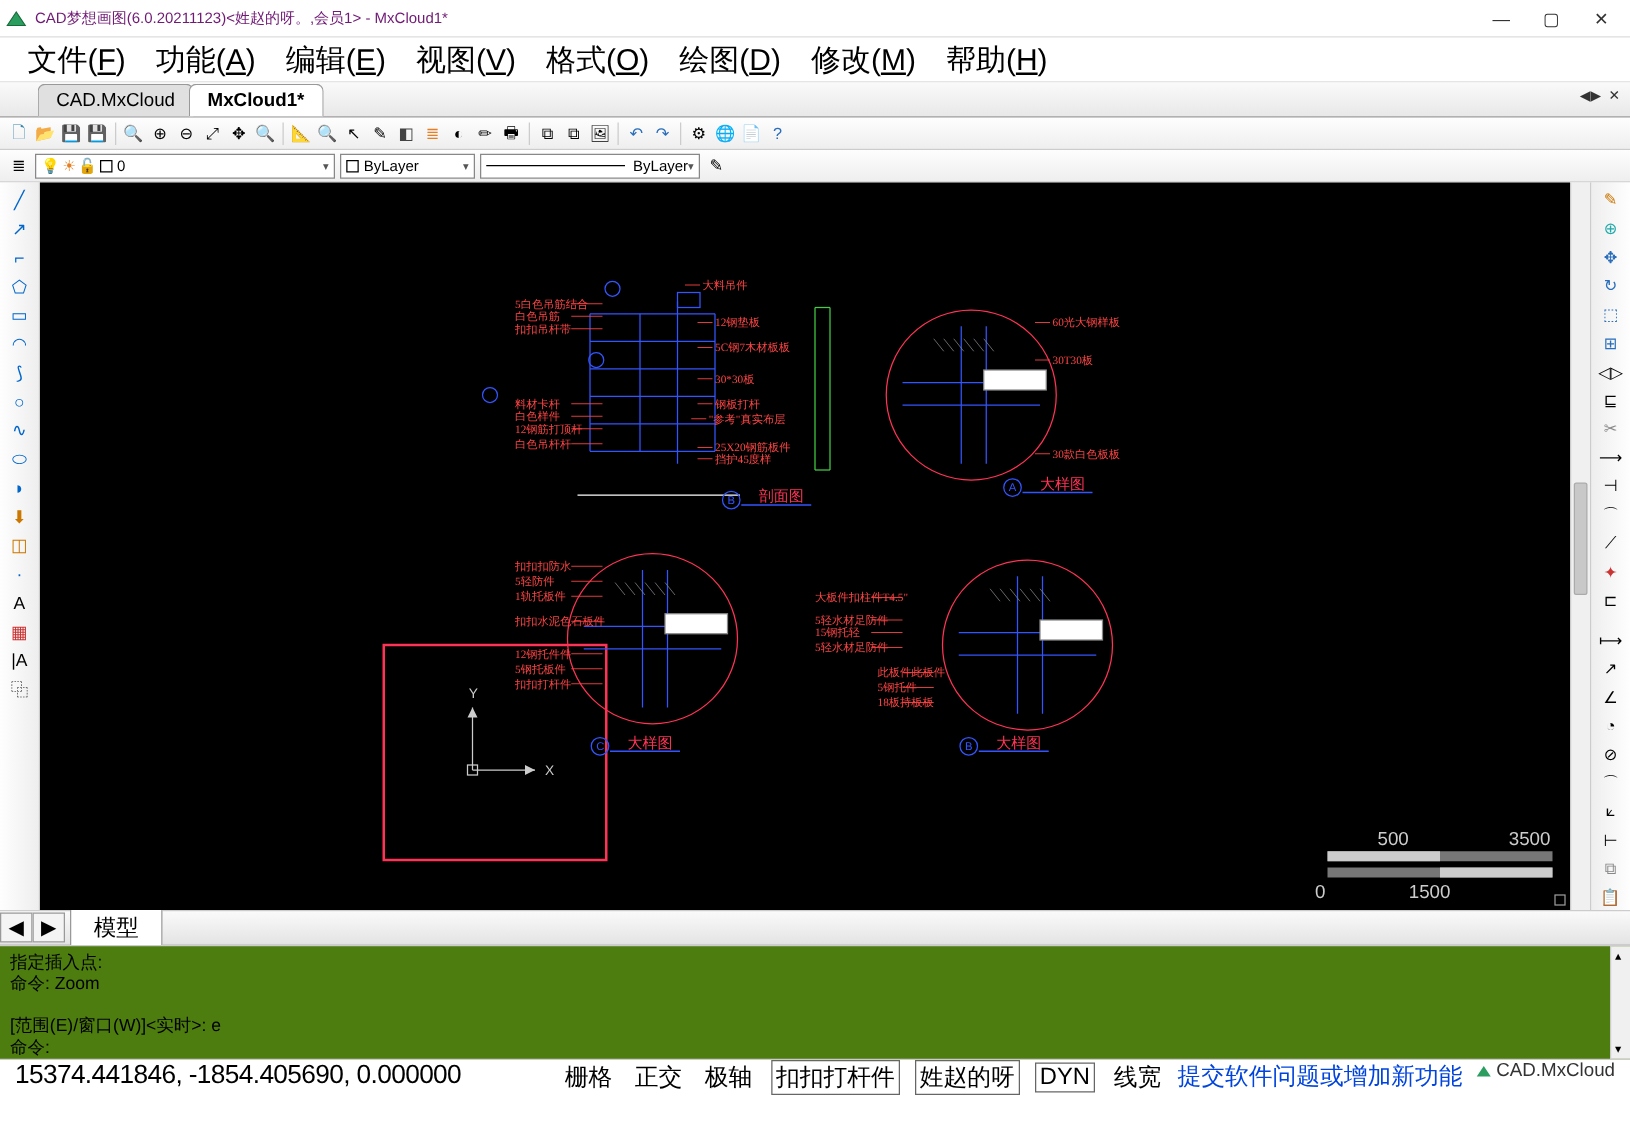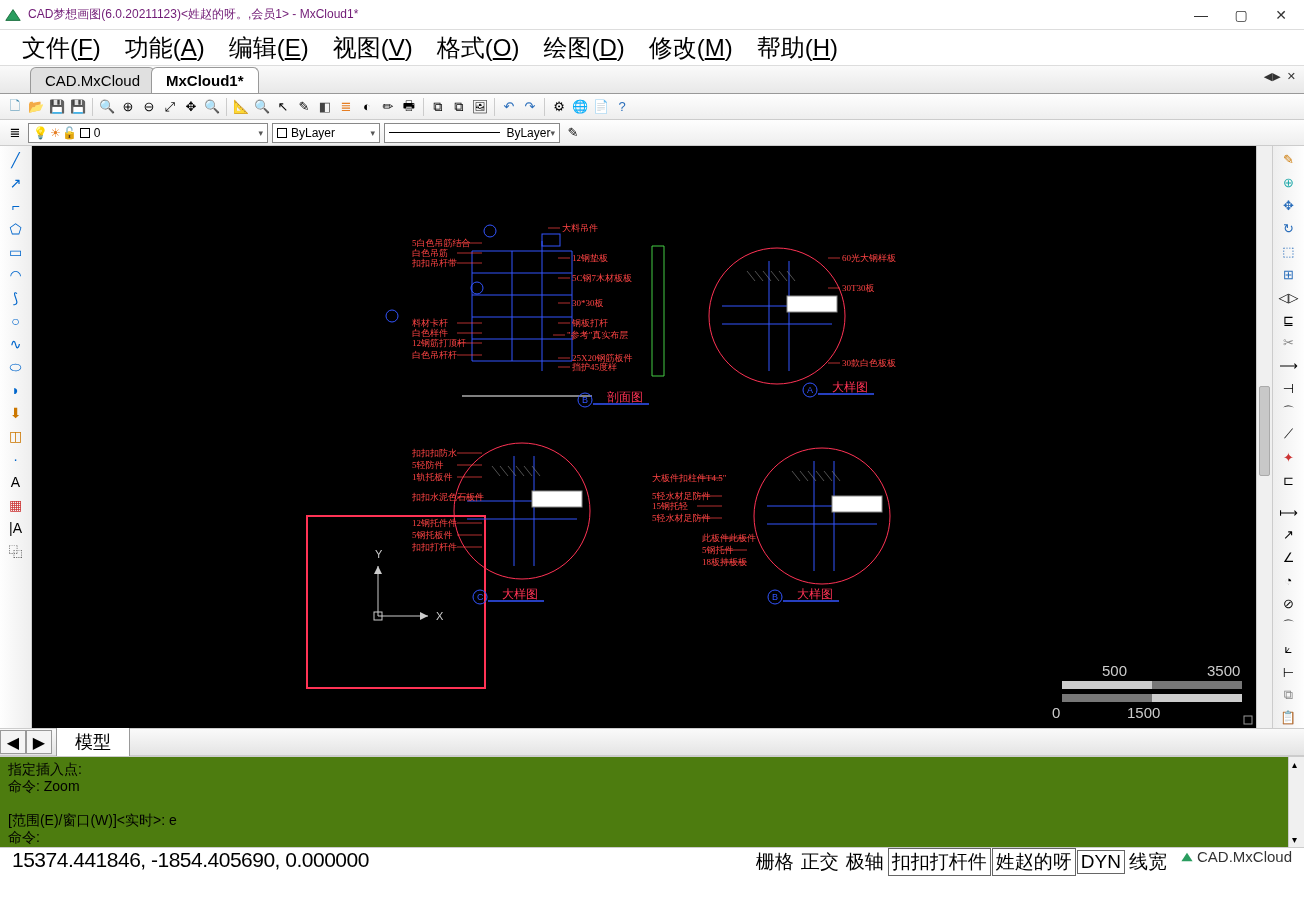--- a/index.html
+++ b/index.html
@@ -384,28 +384,29 @@
 命令: Zoom
 
 [范围(E)/窗口(W)]&lt;实时&gt;: e
 命令:</div>
   <div class="cmdscroll"></div>
 </div>
 
 <div class="statusbar">
   <span class="coords">15374.441846,  -1854.405690,  0.000000</span>
   <span class="sp"></span>
-  <span id="status-toggles" style="display:flex;gap:1px;align-items:center;">
+  <span id="status-toggles" style="display:flex;gap:12px;align-items:center;">
       <span class="sbtn">栅格</span>
       <span class="sbtn">正交</span>
       <span class="sbtn">极轴</span>
       <span class="sbtn boxed">扣扣打杆件</span>
       <span class="sbtn boxed">姓赵的呀</span>
       <span class="sbtn boxed">DYN</span>
       <span class="sbtn">线宽</span>
     </span>
+  <span class="link">提交软件问题或增加新功能</span>
   <span class="brand">
     <svg width="14" height="14" viewBox="0 0 20 20">
         <path d="M2 16 L10 4 L18 16 Z" fill="#2a9d5f"></path>
       </svg>
     <span>CAD.MxCloud</span>
   </span>
 </div>
 
 </body></html>

